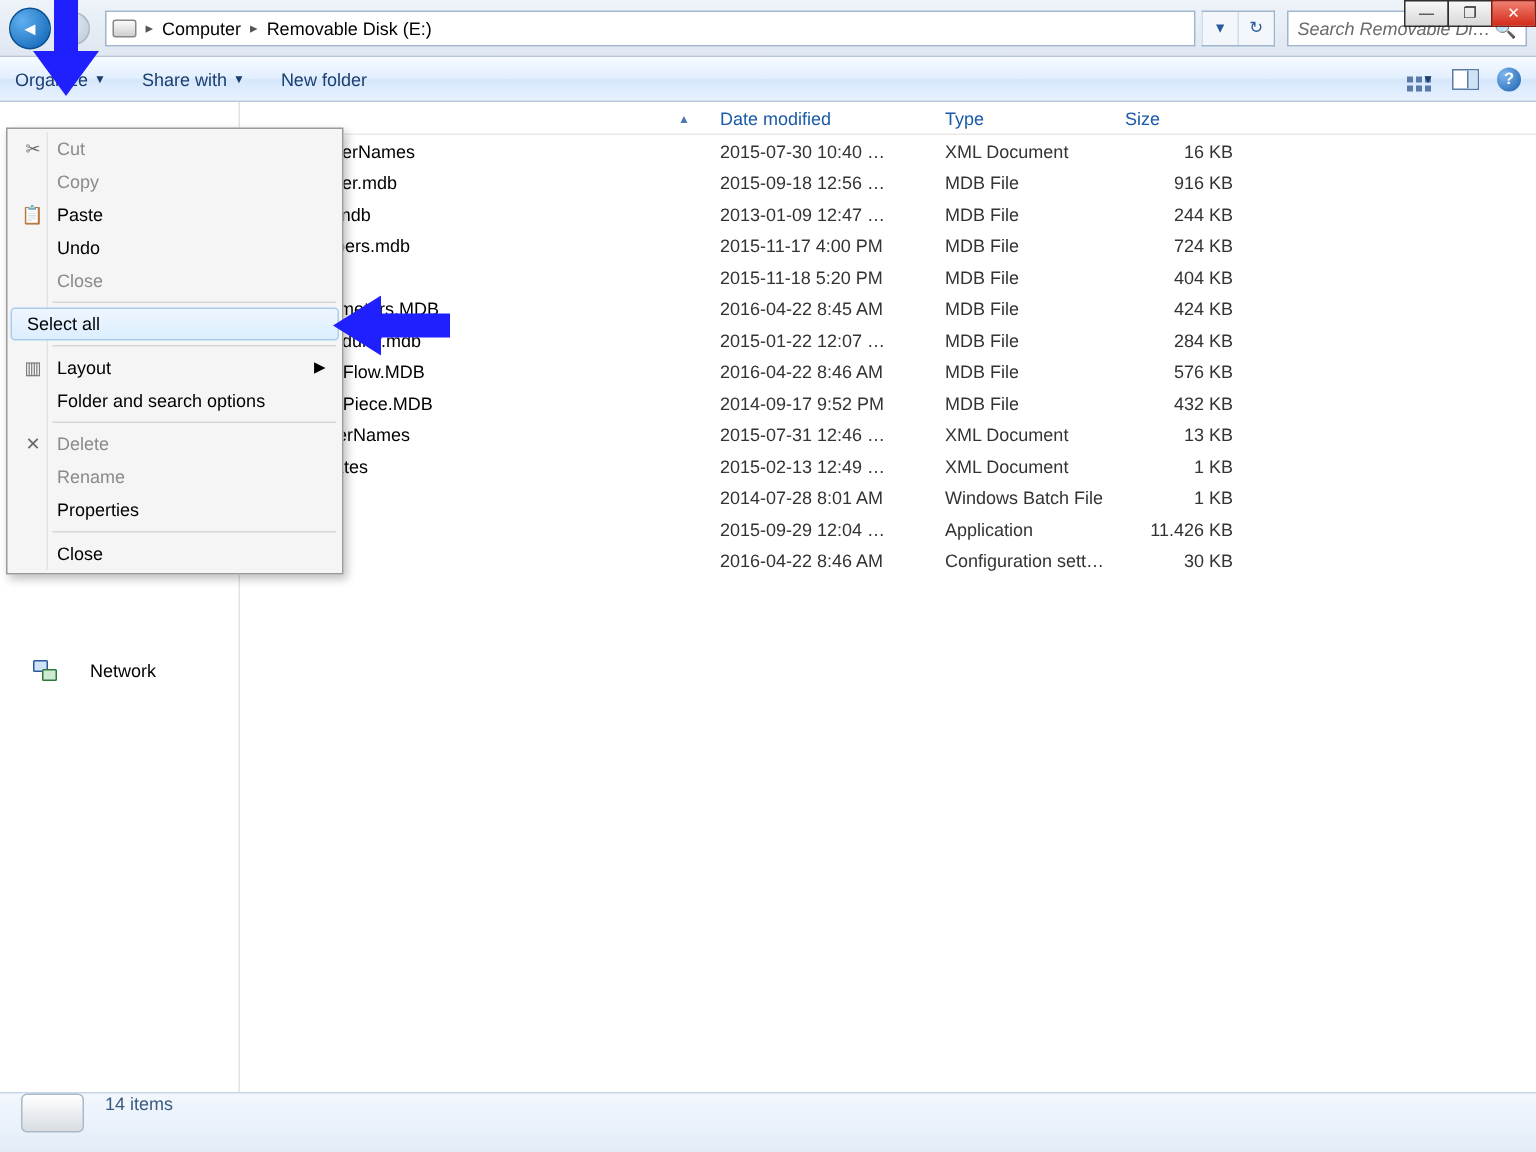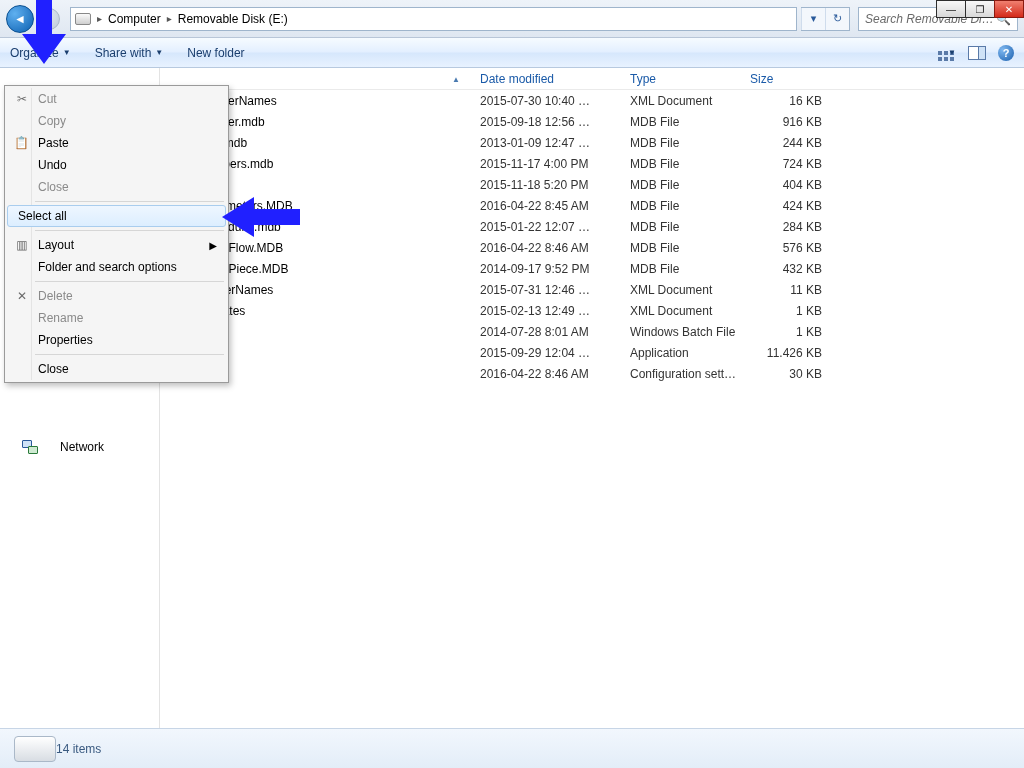--- a/index.html
+++ b/index.html
@@ -149,21 +149,21 @@
   .row{display:flex;height:21px;align-items:center;color:#000}
   .row .c-name{width:300px;padding-left:4px;white-space:nowrap;overflow:hidden}
   .row .c-date{width:150px;color:#333}
   .row .c-type{width:120px;color:#333}
   .row .c-size{width:80px;text-align:right;padding-right:8px;color:#333}
   
   .status{
     position:absolute;left:0;right:0;bottom:0;height:40px;
     background:linear-gradient(#f2f7fd,#e3edf8);
     border-top:1px solid #c7d5e6;
-    display:flex;align-items:center;padding:0 14px;
+    display:flex;padding:0 14px;gap:14px;
     color:#3a5a80;
   }
   .status .drv{
     width:42px;height:26px;border:1px solid #aab8c8;border-radius:4px;
     background:linear-gradient(#fff,#d8dde3);
   }
   
   .arrow-down{
     position:absolute;left:22px;top:-2px;z-index:60;
   }
@@ -307,21 +307,21 @@
         <div class="row">
           <div class="c-name">ob WorkPiece.MDB</div>
           <div class="c-date">2014-09-17 9:52 PM</div>
           <div class="c-type">MDB File</div>
           <div class="c-size">432 KB</div>
         </div>
         <div class="row">
           <div class="c-name">_RegisterNames</div>
           <div class="c-date">2015-07-31 12:46 …</div>
           <div class="c-type">XML Document</div>
-          <div class="c-size">11 KB</div>
+          <div class="c-size">13 KB</div>
         </div>
         <div class="row">
           <div class="c-name">eTemplates</div>
           <div class="c-date">2015-02-13 12:49 …</div>
           <div class="c-type">XML Document</div>
           <div class="c-size">1 KB</div>
         </div>
         <div class="row">
           <div class="c-name">assist</div>
           <div class="c-date">2014-07-28 8:01 AM</div>

